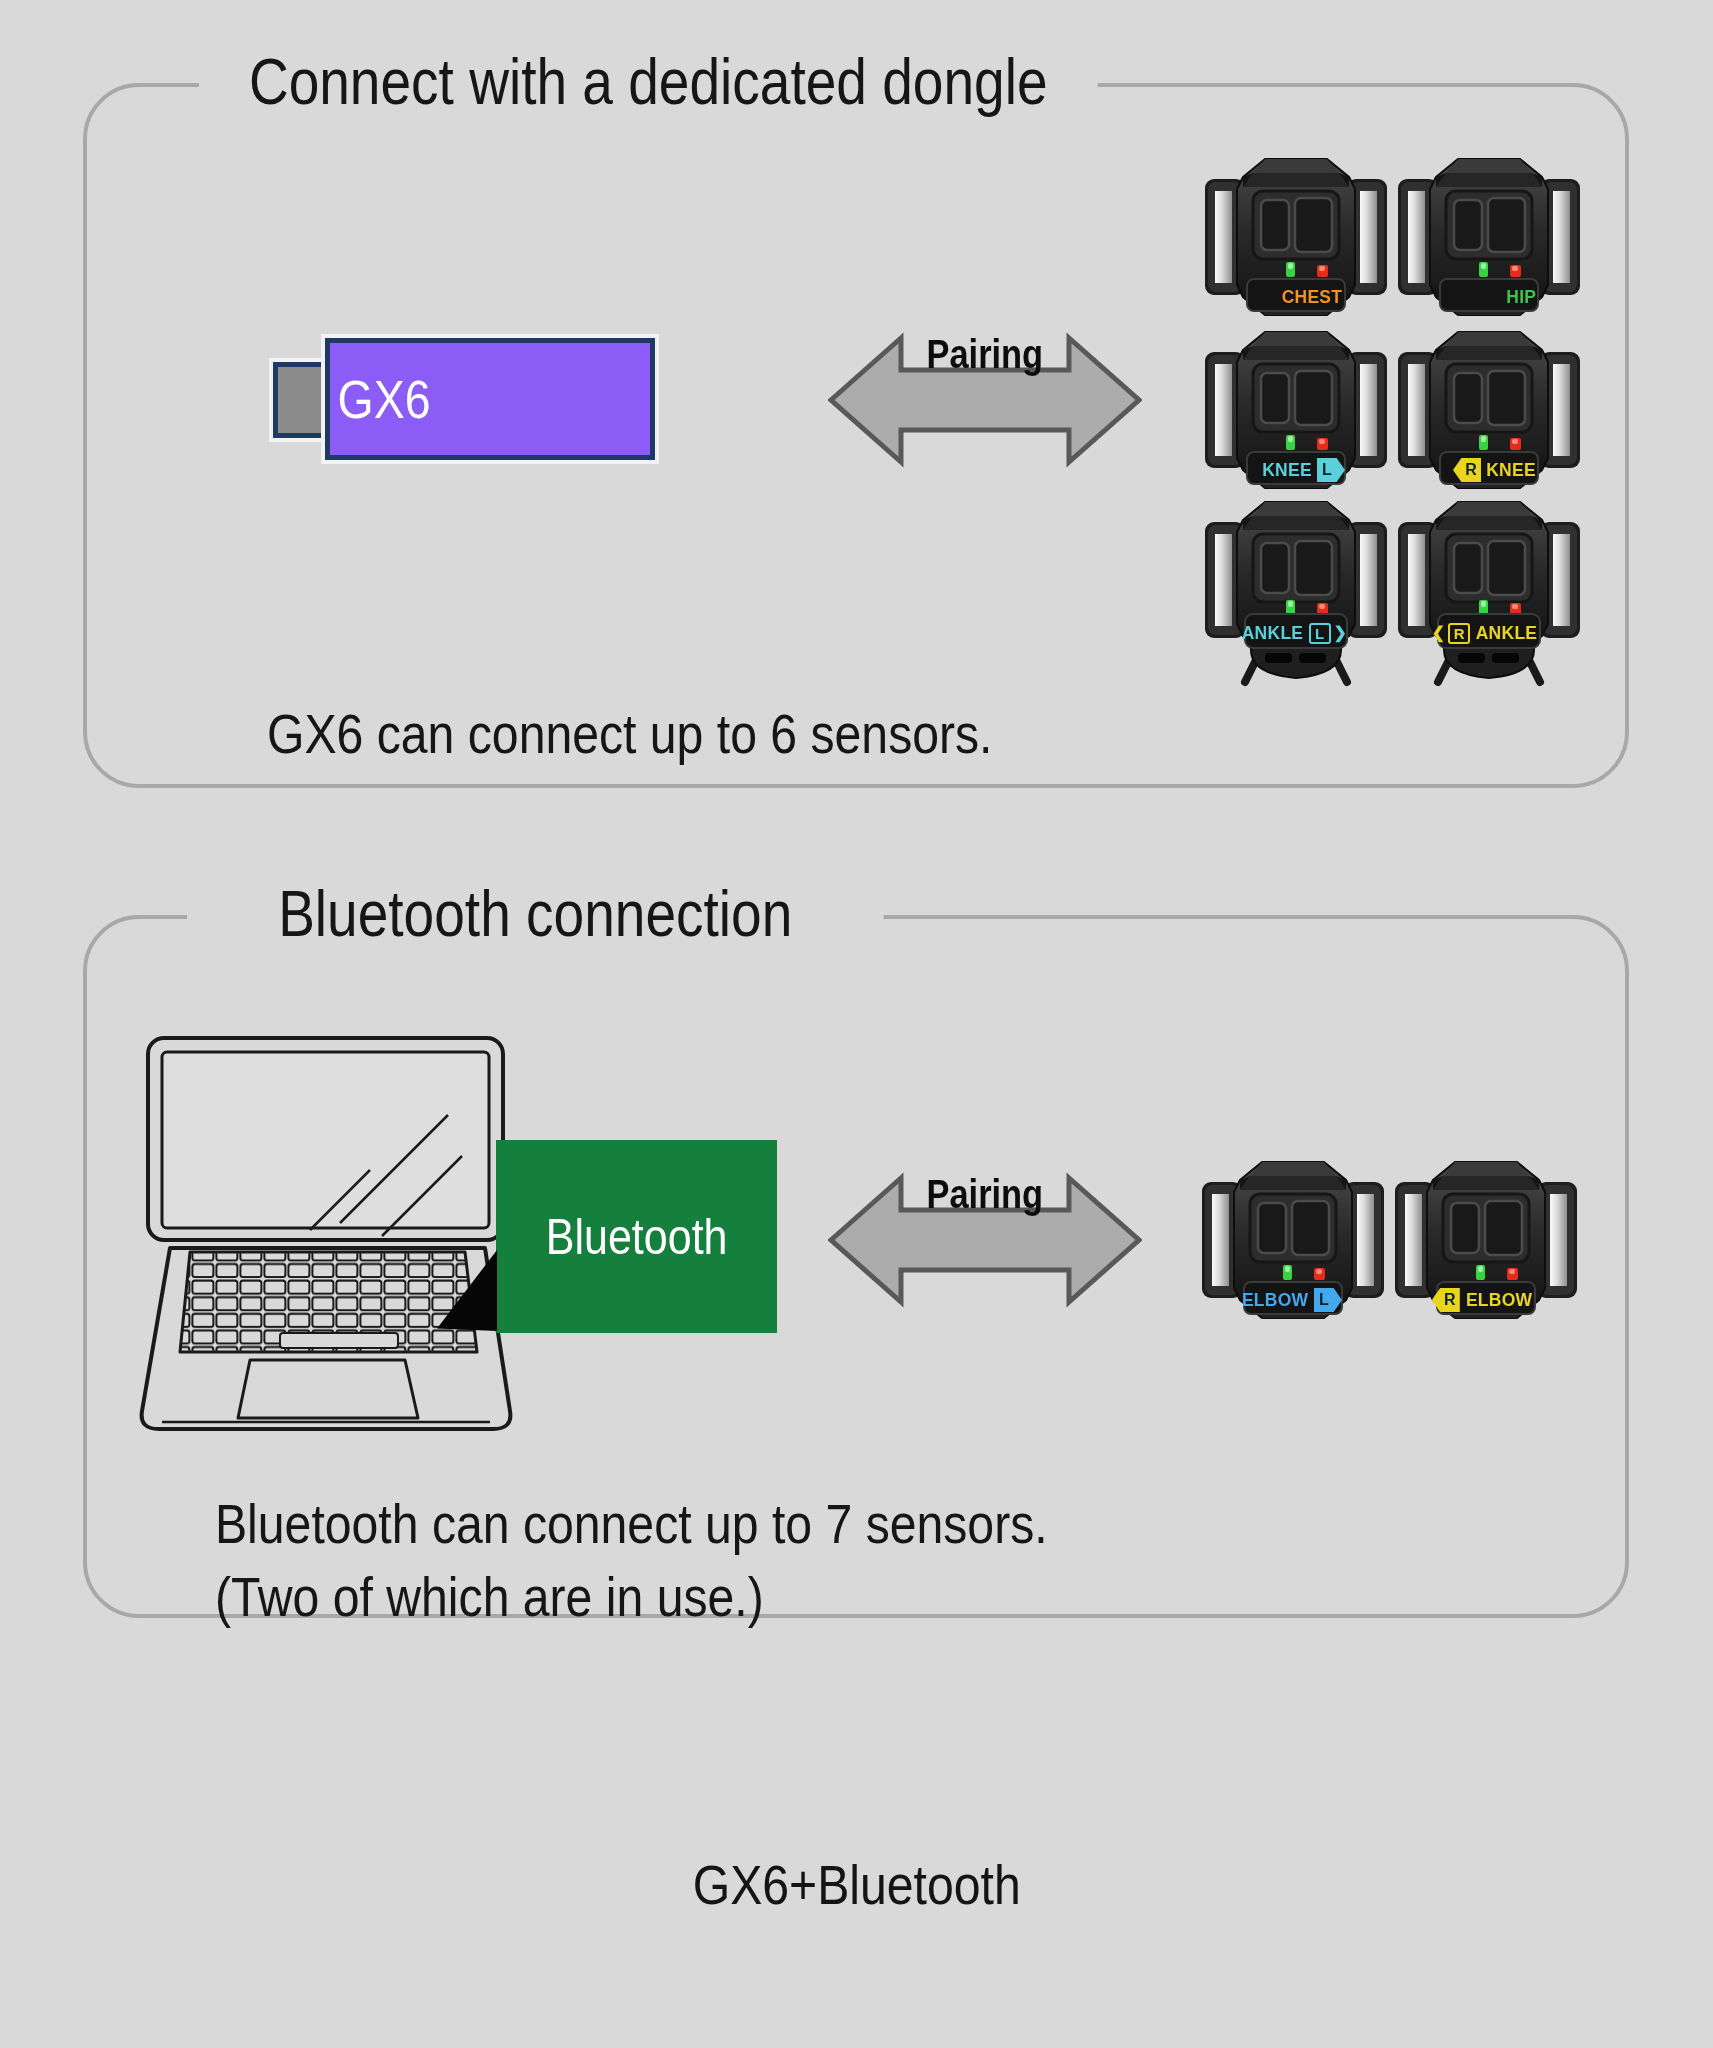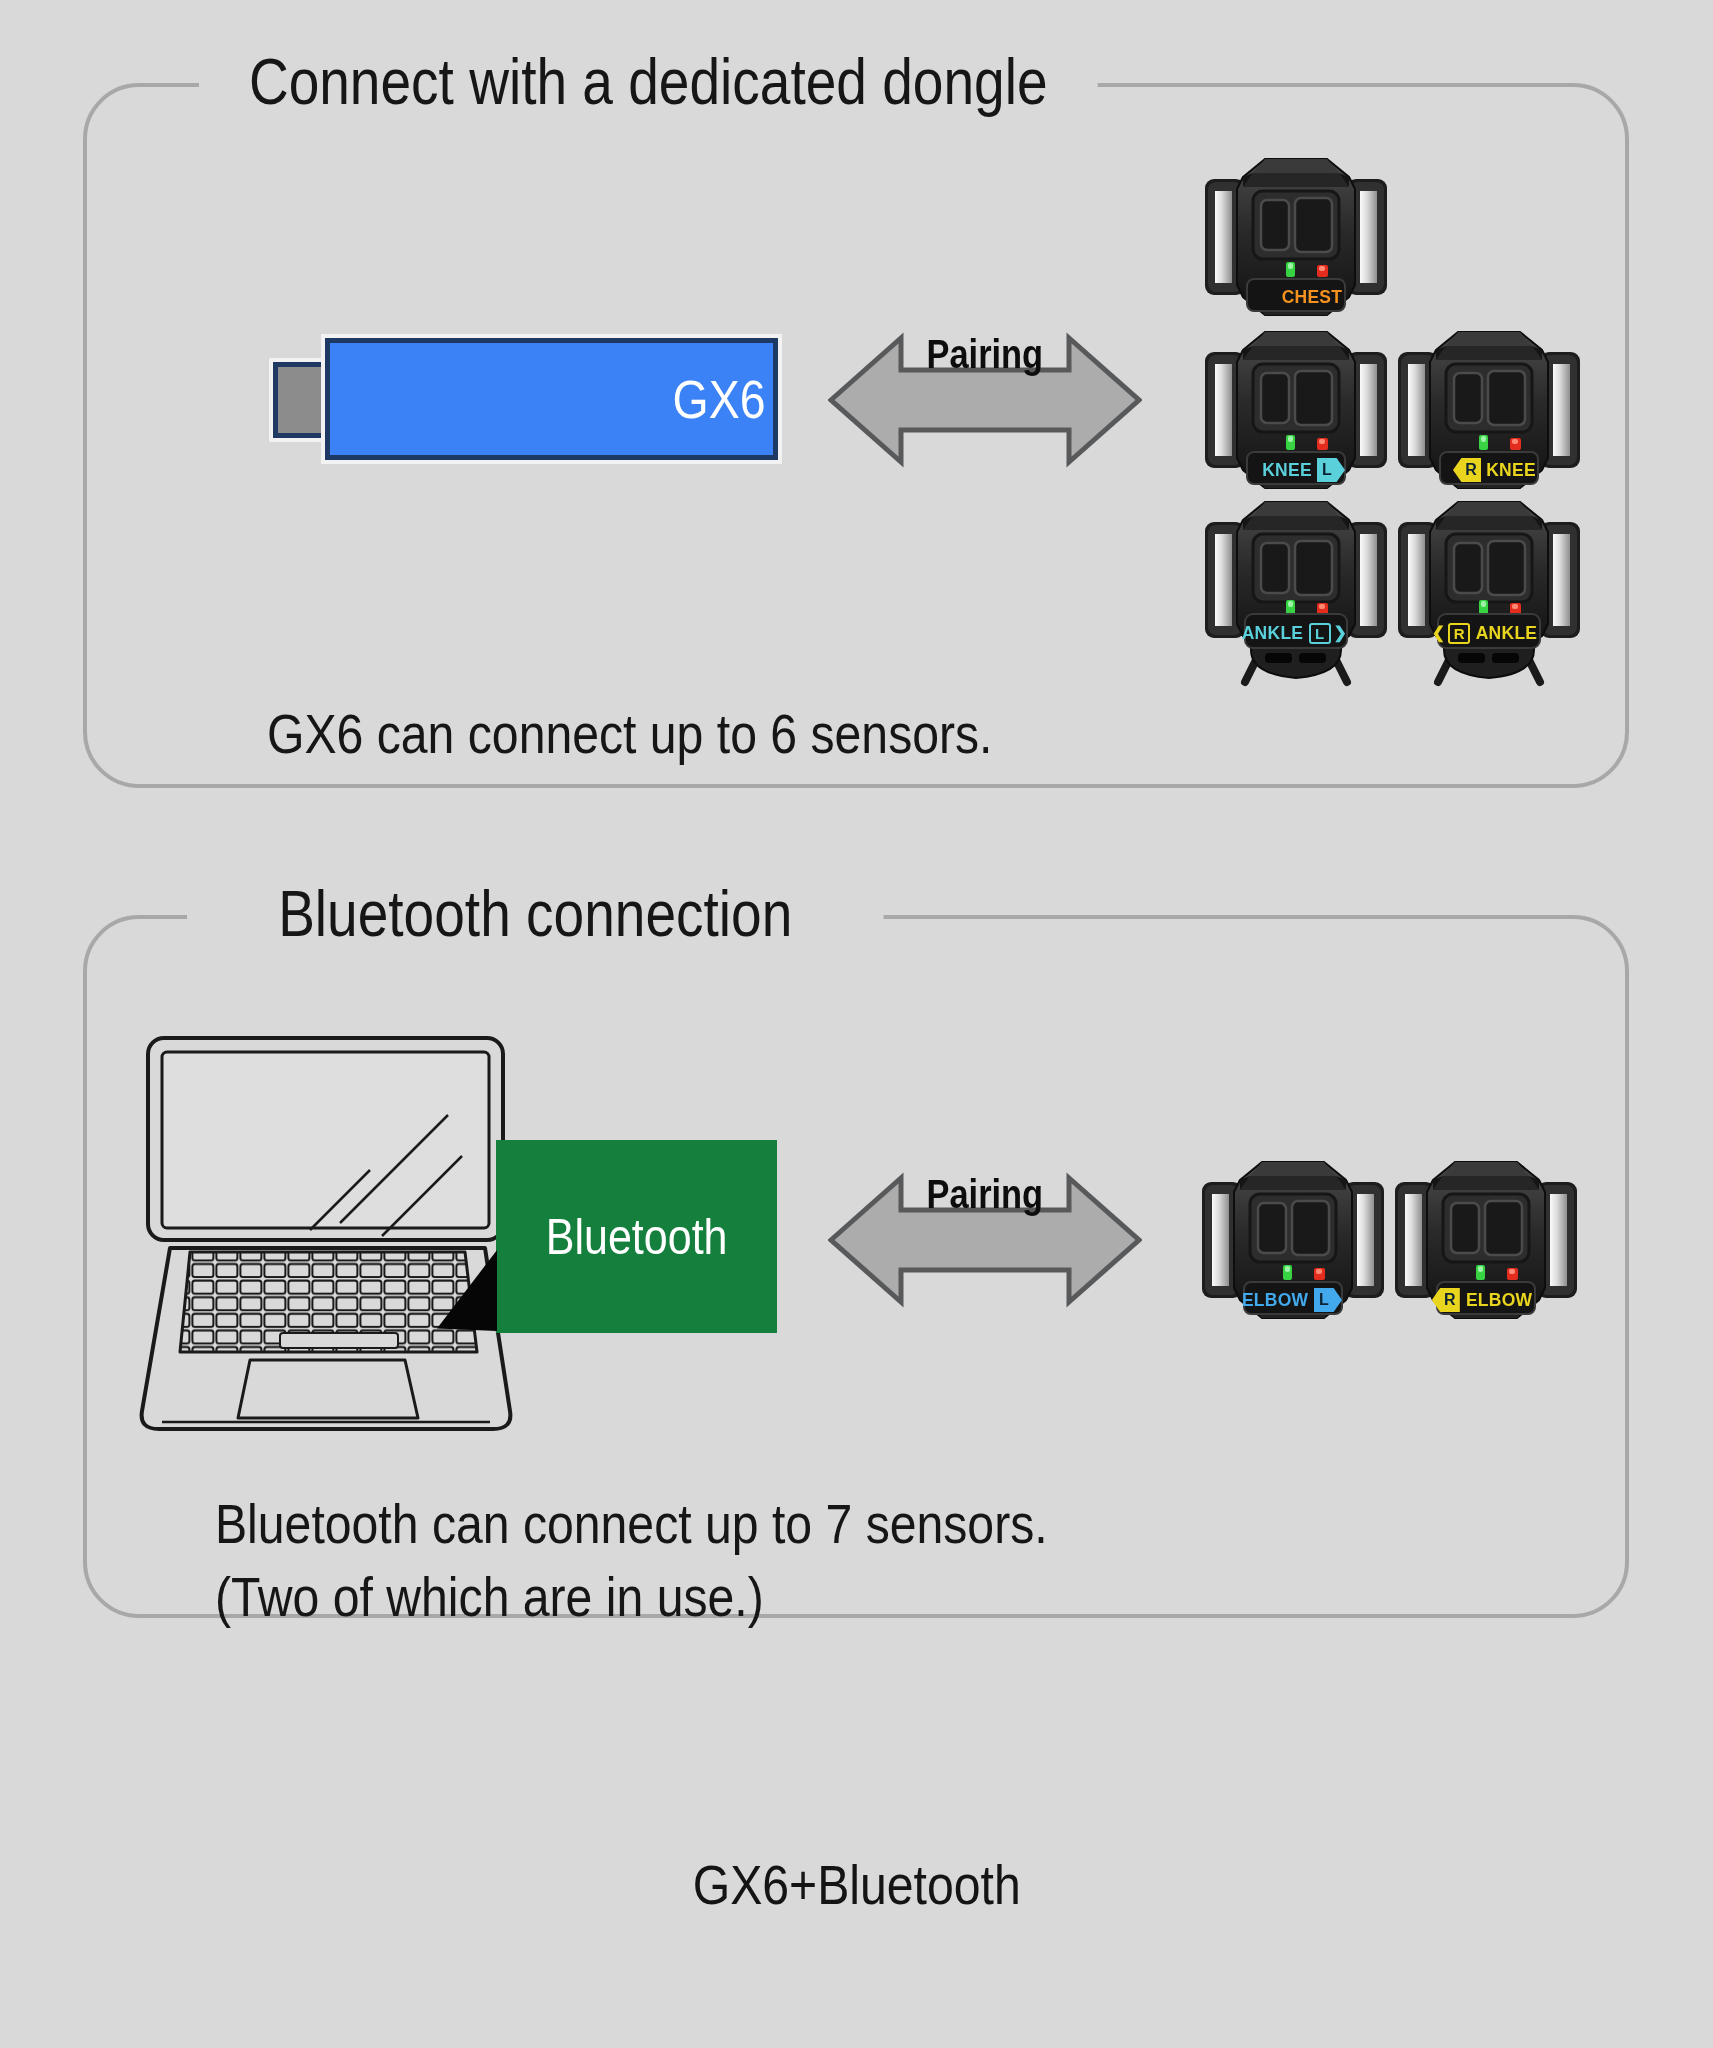--- a/index.html
+++ b/index.html
@@ -39,24 +39,24 @@
   }
   #footer-title .tx { display:inline-block; transform:scaleX(0.86); }
 
   
   #usb-plug {
     left:273px; top:362px; width:58px; height:76px;
     background:#8c8c8c; border:5px solid #1e3a64;
     box-shadow:0 0 0 4px #f2f2f2;
   }
   #dongle-body {
-    left:325px; top:338px; width:453px; height:122px;
-    background:#3b82f6; border:5px solid #1e3a64;
+    left:325px; top:338px; width:330px; height:122px;
+    background:#8b5cf6; border:5px solid #1e3a64;
     box-shadow:0 0 0 4px #f2f2f2;
-    display:flex; align-items:center; justify-content:flex-end;
+    display:flex; align-items:center; justify-content:flex-start;
   }
   #dongle-body .tx {
     color:#fff; font-size:54px; transform:scaleX(0.86); white-space:nowrap;
   }
 
   
   .pair-arrow { width:314px; height:136px; }
   .pair-label {
     position:absolute; display:flex; align-items:flex-start; justify-content:center;
     width:314px; height:136px; pointer-events:none;
@@ -194,20 +194,28 @@
   </div>
 
   <div class="sensor" style="left:1203px;top:149px">
     <svg viewBox="0 0 186 172">
         <use href="#sym-sensor"></use>
       </svg>
     <div class="sensor-label">
       <span class="s-txt" style="color: rgb(246, 146, 30);">CHEST</span>
     </div>
   </div>
+  <div class="sensor" style="left:1396px;top:149px">
+    <svg viewBox="0 0 186 172">
+        <use href="#sym-sensor"></use>
+      </svg>
+    <div class="sensor-label">
+      <span class="s-txt" style="color: rgb(65, 194, 76);">HIP</span>
+    </div>
+  </div>
   <div class="sensor" style="left:1203px;top:322px">
     <svg viewBox="0 0 186 172">
         <use href="#sym-sensor"></use>
       </svg>
     <div class="sensor-label">
       <span class="s-txt" style="color: rgb(90, 208, 219);">KNEE</span>
       <span class="badge pt-right" style="background-color: rgb(90, 208, 219);">L</span>
     </div>
   </div>
   <div class="sensor" style="left:1396px;top:322px">

